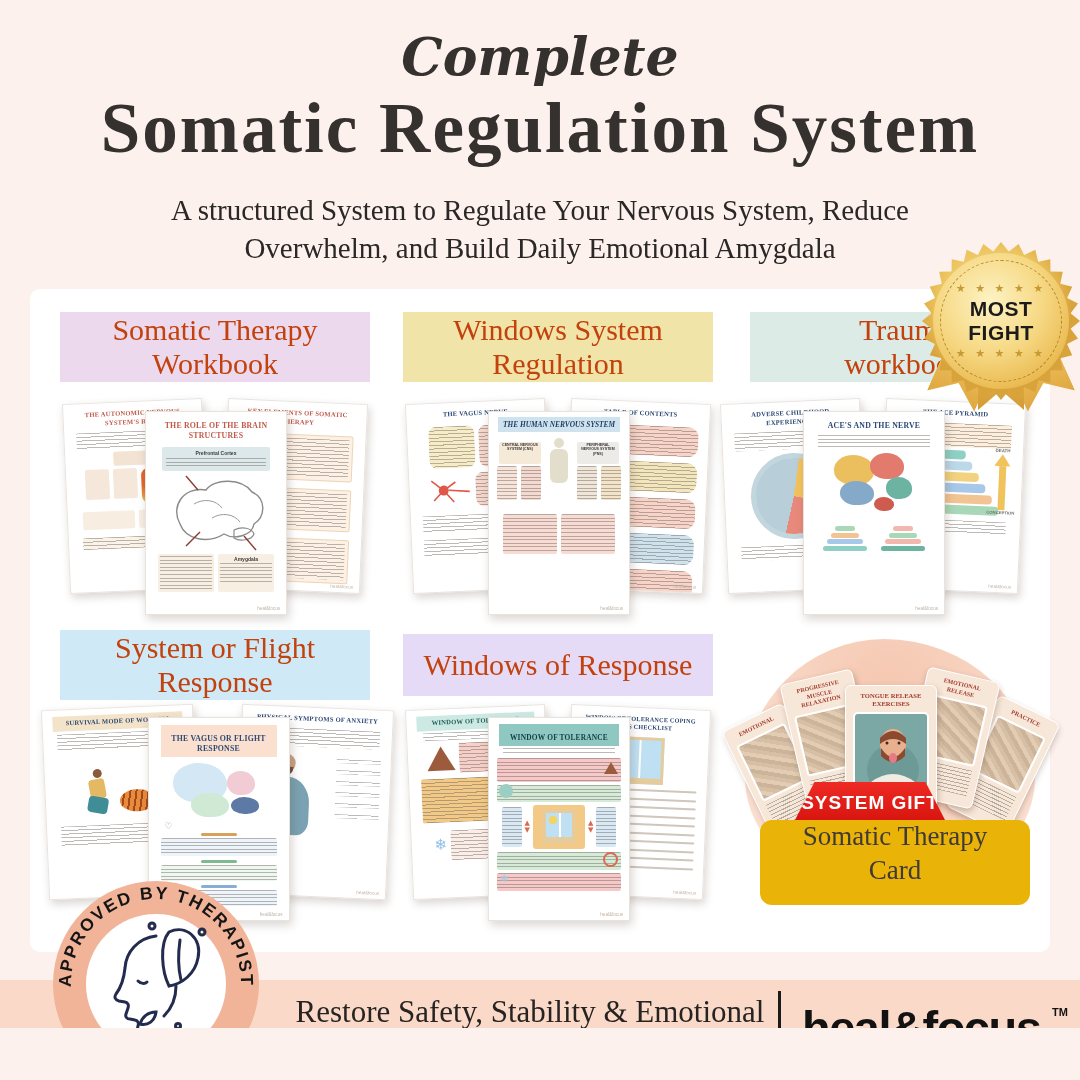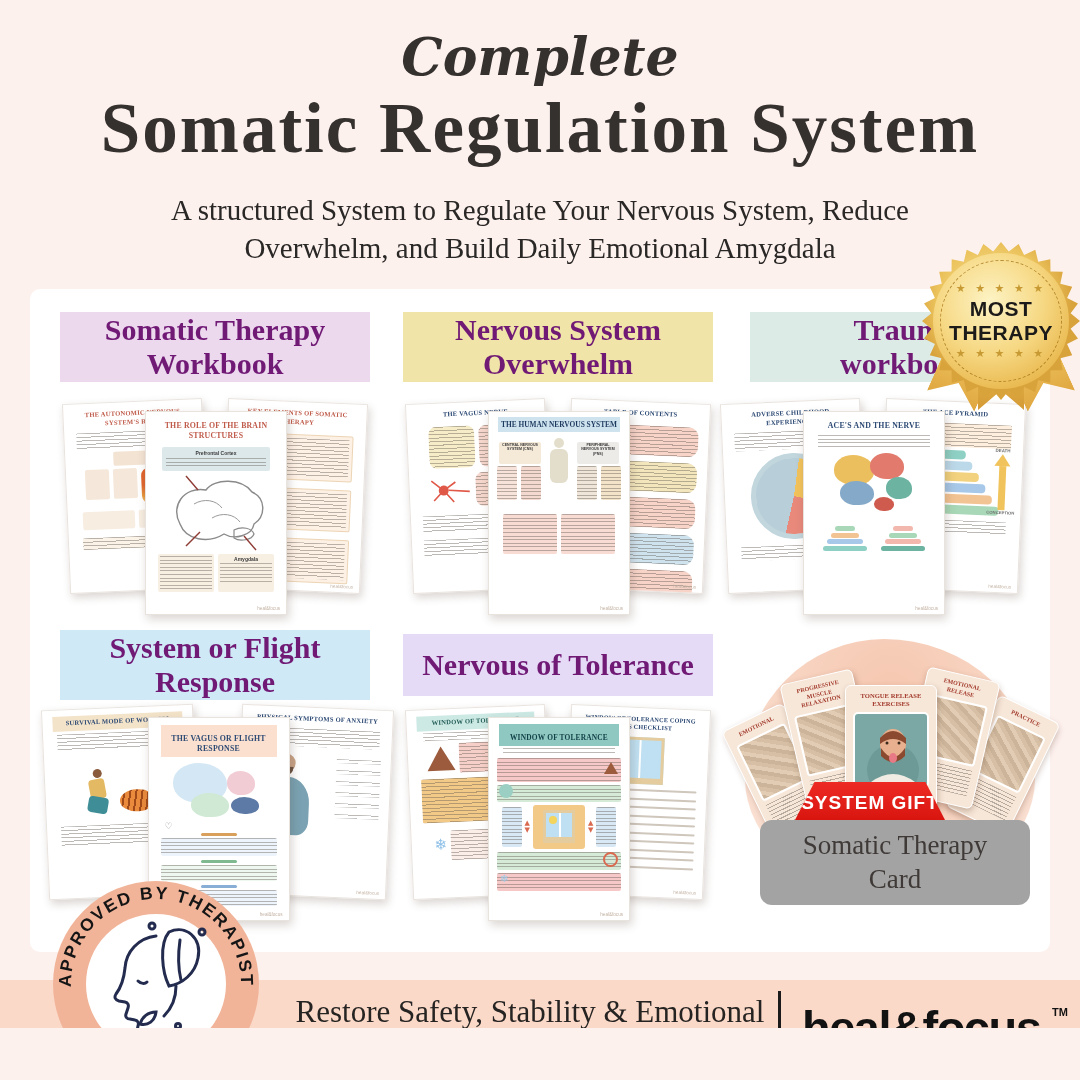--- a/index.html
+++ b/index.html
@@ -27,21 +27,21 @@
     display:flex;flex-direction:column;align-items:center;justify-content:center;}
   .badge .coin .dash{position:absolute;inset:7px;border:1.5px dashed rgba(160,112,20,.75);border-radius:50%;}
   .badge .stars{font-family:"DejaVu Sans",sans-serif;font-size:11px;color:#c89a34;letter-spacing:3px;line-height:1;}
   .badge .btxt{font-family:"Liberation Sans",sans-serif;font-weight:700;font-size:21px;
     color:#1c1b1a;line-height:1.15;letter-spacing:.5px;text-align:center;margin:3px 0;}
 
   
   .card{position:absolute;left:30px;top:289px;width:1020px;height:663px;background:#ffffff;border-radius:10px;}
 
   .sec-h{position:absolute;width:310px;height:70px;display:flex;align-items:center;justify-content:center;
-    text-align:center;font-size:30px;line-height:1.15;color:#701a75;font-weight:bold;}
+    text-align:center;font-size:30px;line-height:1.15;color:#c2410c;}
   .h-somatic{left:30px;top:23px;background:#ecd9ee;}
   .h-nervous{left:373px;top:23px;background:#f1e4a8;}
   .h-trauma{left:720px;top:23px;background:#dcebe6;}
   .h-fight{left:30px;top:341px;background:#cfe9f7;}
   .h-windows{left:373px;top:345px;height:62px;background:#e5dbf7;}
 
   
   .docset{position:absolute;width:310px;height:236px;}
   .ds1{left:30px;top:104px;} .ds2{left:373px;top:104px;} .ds3{left:688px;top:104px;}
   .ds4{left:15px;top:410px;width:345px;} .ds5{left:373px;top:410px;}
@@ -85,22 +85,22 @@
   .gift-card .gtitle{font-size:6px;font-weight:700;color:#a33c2e;text-align:center;
     padding:6px 3px 2px;line-height:1.25;font-family:"Liberation Serif",serif;}
   .gift-card .gimg{margin:2px 6px;border:2px solid #fff;border-radius:4px;height:58px;
     background:repeating-linear-gradient(35deg,#cbb49a 0 4px,#e2cdb4 4px 8px,#d6bfa4 8px 12px);}
   .gift-card .glines{margin:4px 7px 0;height:26px;}
   .ribbon{position:absolute;left:60px;top:143px;width:150px;height:38px;z-index:5;
     background:linear-gradient(#ee2a24,#d8150f);clip-path:polygon(13% 0,87% 0,100% 100%,0 100%);
     display:flex;align-items:flex-end;justify-content:center;}
   .ribbon span{font-family:"Liberation Sans",sans-serif;font-weight:700;font-size:19px;
     color:#fff;letter-spacing:1px;padding-bottom:6px;}
-  .gift-label{position:absolute;left:25px;top:181px;width:270px;height:85px;background:#a3a3a3;
-    border-radius:12px;display:flex;align-items:center;justify-content:center;text-align:center;z-index:4;
+  .gift-label{position:absolute;left:25px;top:181px;width:270px;height:85px;background:#eab308;
+    border-radius:12px;display:flex;justify-content:center;text-align:center;z-index:4;
     font-size:27px;line-height:1.25;color:#3f3a37;}
   .gift-label span{display:block;width:200px;}
 
   
   .stamp{position:absolute;left:52px;top:880px;width:208px;height:208px;z-index:8;}
 
   
   .footer-bar{position:absolute;left:0;top:980px;width:1080px;height:100px;background:#fbd9c8;}
   .tagline{position:absolute;left:295px;top:991px;width:470px;text-align:center;
     font-size:31px;line-height:1.35;color:#262422;}
@@ -130,33 +130,33 @@
           <stop offset="100%" stop-color="#d9a33c"></stop>
         </radialGradient>
       </defs>
       <polygon id="burstpoly" fill="url(#goldg)" points="158.0,79.0 148.6,86.8 156.0,96.6 145.1,102.1 150.2,113.3 138.3,116.2 140.8,128.3 128.5,128.5 128.3,140.8 116.2,138.3 113.3,150.2 102.1,145.1 96.6,156.0 86.8,148.6 79.0,158.0 71.2,148.6 61.4,156.0 55.9,145.1 44.7,150.2 41.8,138.3 29.7,140.8 29.5,128.5 17.2,128.3 19.7,116.2 7.8,113.3 12.9,102.1 2.0,96.6 9.4,86.8 0.0,79.0 9.4,71.2 2.0,61.4 12.9,55.9 7.8,44.7 19.7,41.8 17.2,29.7 29.5,29.5 29.7,17.2 41.8,19.7 44.7,7.8 55.9,12.9 61.4,2.0 71.2,9.4 79.0,0.0 86.8,9.4 96.6,2.0 102.1,12.9 113.3,7.8 116.2,19.7 128.3,17.2 128.5,29.5 140.8,29.7 138.3,41.8 150.2,44.7 145.1,55.9 156.0,61.4 148.6,71.2"></polygon>
     </svg>
     <div class="coin">
       <div class="dash"></div>
       <div class="stars">★ ★ ★ ★ ★</div>
       <div class="btxt">
         <span>MOST</span><br>
-        <span>THERAPY</span>
+        <span>FIGHT</span>
       </div>
       <div class="stars">★ ★ ★ ★ ★</div>
     </div>
   </div>
 
   <div class="card">
 
     <div class="sec-h h-somatic">
       <span style="width:250px;">Somatic Therapy Workbook</span>
     </div>
     <div class="sec-h h-nervous">
-      <span style="width:230px;">Nervous System Overwhelm</span>
+      <span style="width:230px;">Windows System Regulation</span>
     </div>
     <div class="sec-h h-trauma">
       <span style="width:160px;">Trauma workbook</span>
     </div>
 
     <div class="docset ds1">
       <div class="pg l">
         <div class="pg-title t-red">THE AUTONOMIC NERVOUS SYSTEM'S ROLE</div>
         <div class="fl" style="height:16px;margin:2px 12px;"></div>
         <div class="mbx" style="width:42px;height:14px;background:#f3e3d3;margin:4px auto 2px;"></div>
@@ -232,21 +232,21 @@
       <div class="pg r">
         <div class="pg-title t-navy">TABLE OF CONTENTS</div>
         <div class="mbx fl" style="height:24px;margin:4px 10px;background-color:#f7d3c8;border-radius:10px;padding:3px 6px;"></div>
         <div class="mbx fl" style="height:24px;margin:6px 10px;background-color:#f3e6bc;border-radius:10px;padding:3px 6px;"></div>
         <div class="mbx fl" style="height:24px;margin:6px 10px;background-color:#f7d3c8;border-radius:10px;padding:3px 6px;"></div>
         <div class="mbx fl" style="height:24px;margin:6px 10px;background-color:#cfe3ef;border-radius:10px;padding:3px 6px;"></div>
         <div class="mbx fl" style="height:24px;margin:6px 10px;background-color:#f7d3c8;border-radius:10px;padding:3px 6px;"></div>
         <div class="pg-foot">heal&amp;focus</div>
       </div>
       <div class="pg f">
-        <div class="band t-navy" style="background:#cfe3ef;font-size:7.4px;color:#1e3a5f;">THE HUMAN NERVOUS SYSTEM</div>
+        <div class="band t-navy" style="background:#cfe3ef;font-size:7.4px;color:#1e3a5f;font-style:italic;">THE HUMAN NERVOUS SYSTEM</div>
         <div style="position:relative;height:66px;margin-top:6px;">
           <div style="position:absolute;left:50%;top:0;transform:translateX(-50%);text-align:center;">
             <div style="width:10px;height:10px;border-radius:50%;background:#e3decb;margin:0 auto;"></div>
             <div style="width:18px;height:34px;border-radius:6px;background:#e3decb;margin:1px auto 0;"></div>
           </div>
           <div class="mbx" style="position:absolute;left:10px;top:4px;width:40px;height:20px;background:#f5e9d8;padding:1px;">
             <div class="microlabel" style="font-size:3.6px;">CENTRAL NERVOUS SYSTEM (CNS)</div>
           </div>
           <div class="mbx" style="position:absolute;right:10px;top:4px;width:40px;height:20px;background:#edebe7;padding:1px;">
             <div class="microlabel" style="font-size:3.6px;">PERIPHERAL NERVOUS SYSTEM (PNS)</div>
@@ -318,21 +318,21 @@
           </div>
         </div>
         <div class="pg-foot">heal&amp;focus</div>
       </div>
     </div>
 
     <div class="sec-h h-fight">
       <span style="width:220px;">System or Flight Response</span>
     </div>
     <div class="sec-h h-windows">
-      <span>Nervous of Tolerance</span>
+      <span>Windows of Response</span>
     </div>
 
     <div class="docset ds4">
       <div class="pg l">
         <div class="band pg-title t-navy" style="background:#f3e3c9;margin:6px 10px 2px;">SURVIVAL MODE OF WORRIES</div>
         <div class="fl" style="height:16px;margin:3px 14px;"></div>
         <div class="mrow" style="margin-top:8px;gap:12px;align-items:flex-end;height:56px;">
           <div>
             <div style="width:9px;height:9px;border-radius:50%;background:#8a5a3c;margin:0 auto;"></div>
             <div style="width:16px;height:20px;border-radius:4px;background:#e3b964;margin:1px auto 0;transform:rotate(-8deg);"></div>

